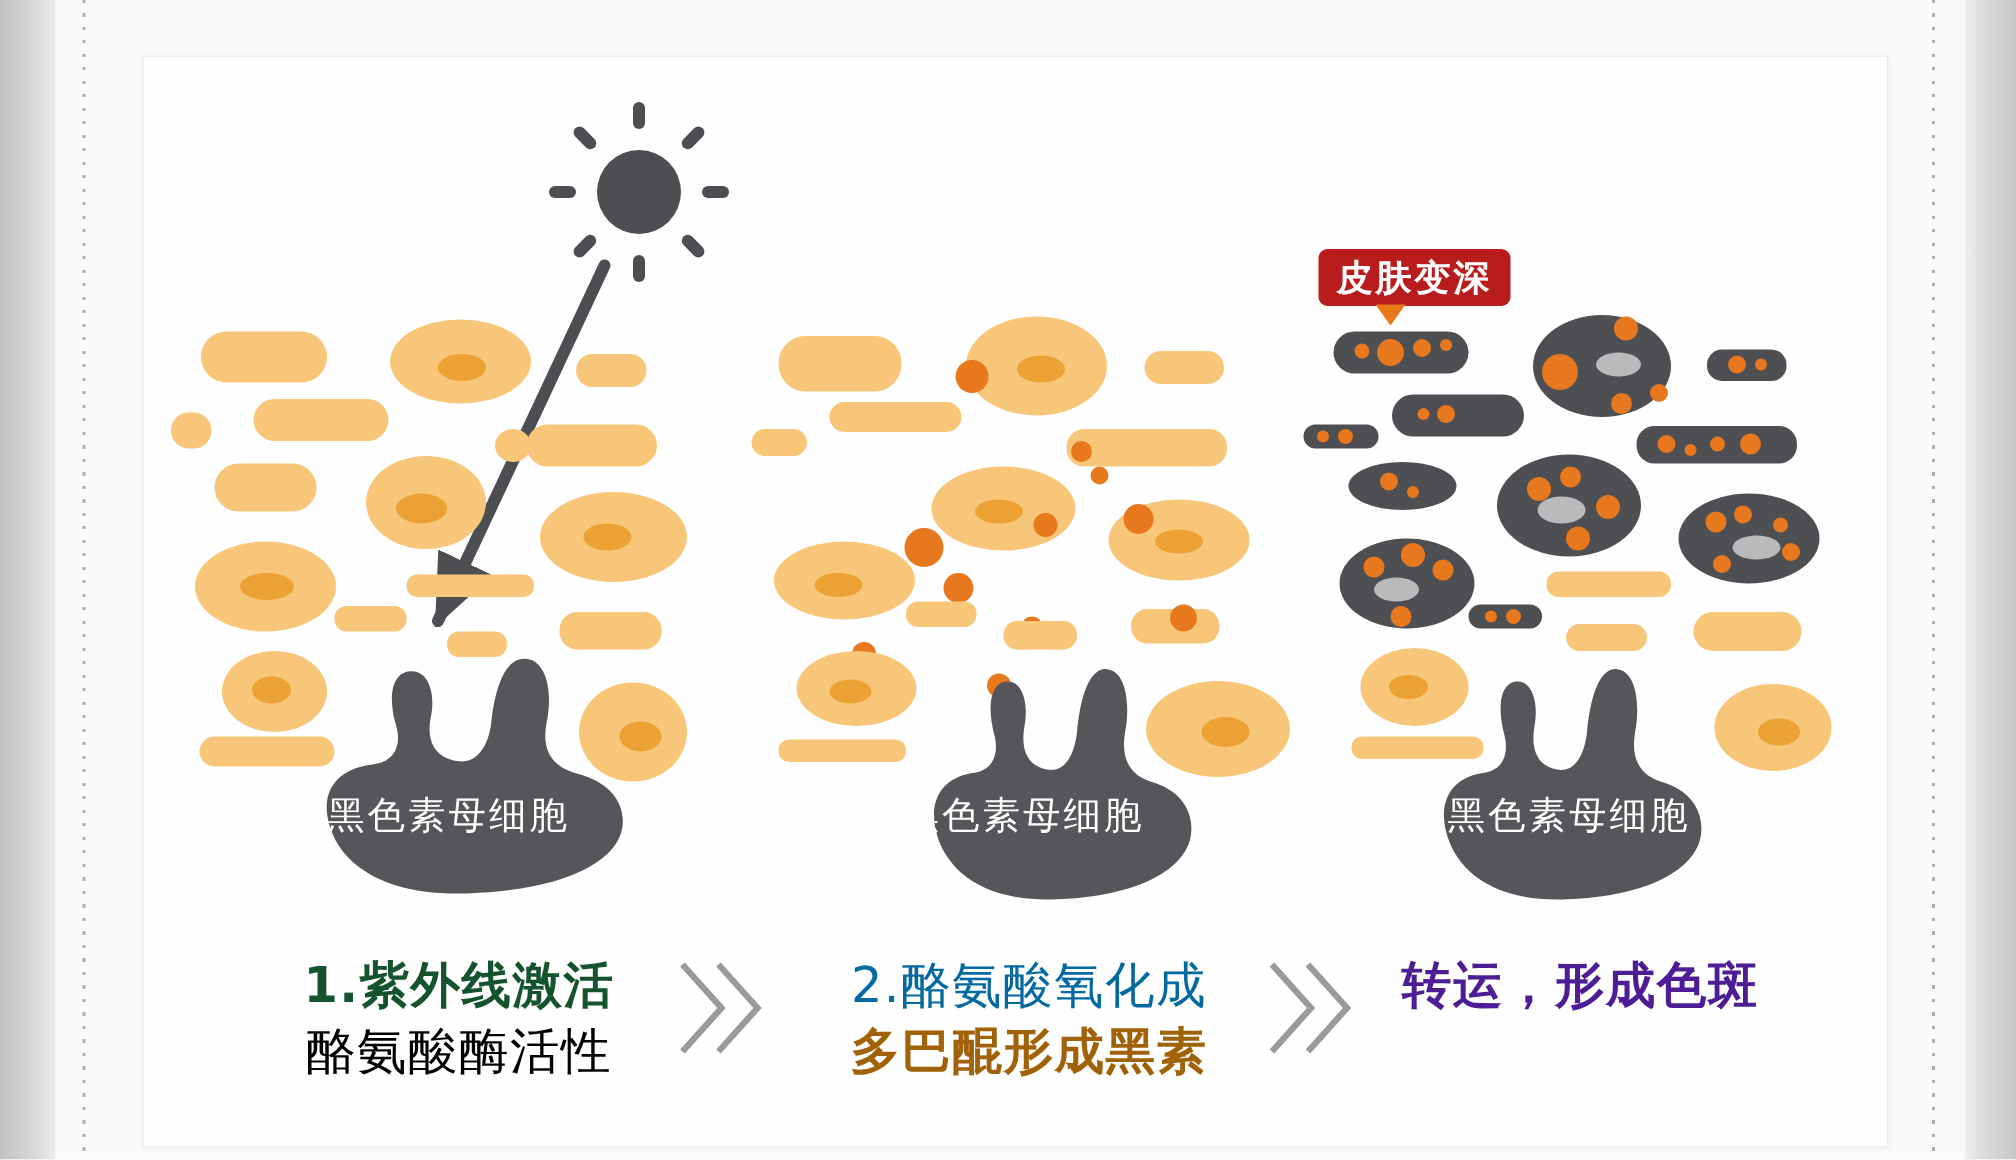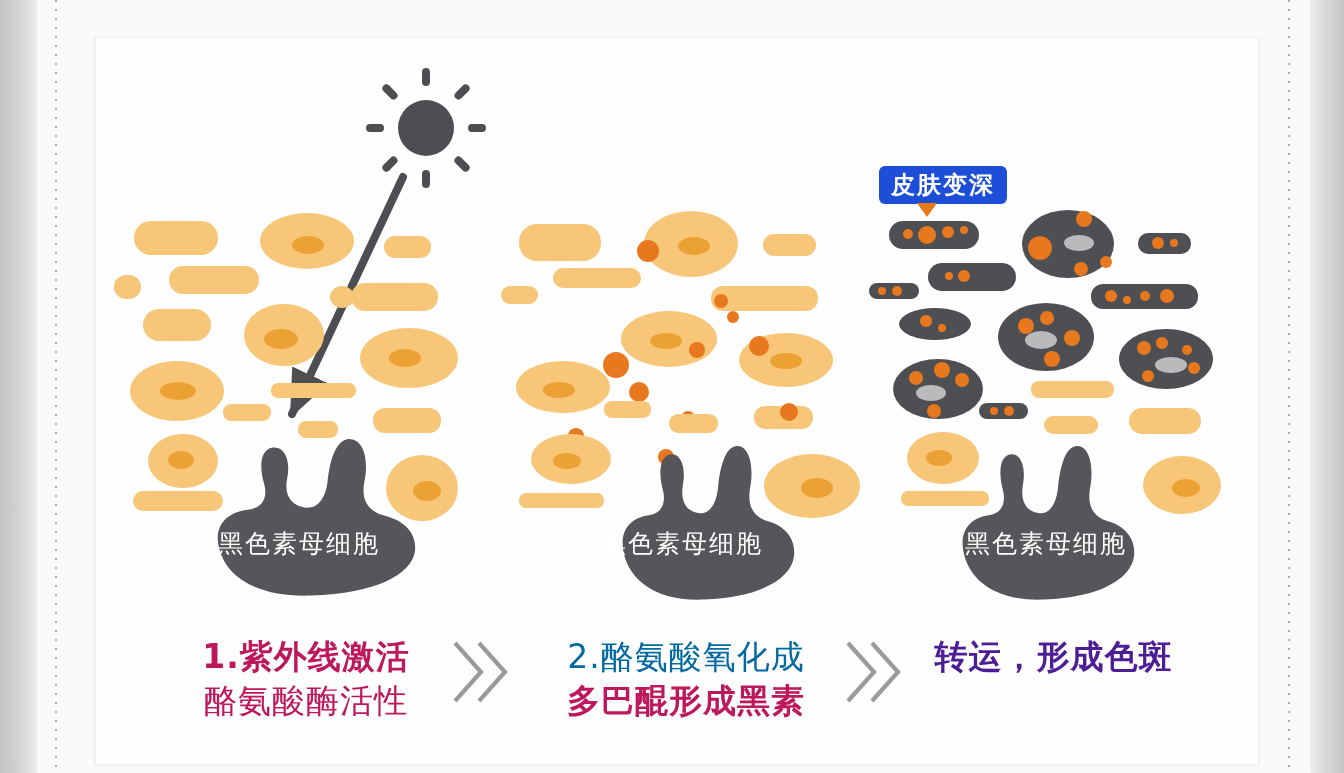--- a/index.html
+++ b/index.html
@@ -25,36 +25,36 @@
   .mel{fill:#55565a;}     
   .sun{fill:#4d4e52;}
   .arrowline{stroke:#4d4e52;stroke-width:8;stroke-linecap:round;}
   .chev{stroke:#9a9a9a;stroke-width:4.2;fill:none;stroke-linejoin:miter;}
   
   .mel-label{position:absolute;width:220px;text-align:center;color:#ffffff;
     font-size:25px;letter-spacing:2px;font-weight:normal;}
   #mel1{left:93px;top:489px;}
   #mel2{left:476px;top:489px;}
   #mel3{left:840px;top:489px;}
-  .bubble{position:absolute;background:#1d4ed8;color:#fff;font-size:24px;font-weight:bold;
+  .bubble{position:absolute;background:#b91c1c;color:#fff;font-size:24px;font-weight:bold;
     letter-spacing:2px;padding:5px 12px;border-radius:6px;line-height:28px;}
   .bubble::after{content:"";position:absolute;bottom:-13px;left:38px;width:0;height:0;
     border-left:10px solid transparent;border-right:10px solid transparent;
     border-top:14px solid #e87818;}
   #bubble-tyrosinase{left:460px;top:256px;}
   #bubble-skin{left:783px;top:128px;}
   .caption{position:absolute;top:597px;text-align:center;font-size:33px;
     letter-spacing:1px;line-height:44px;}
   #cap1{left:55px;width:310px;}
   #cap2{left:425px;width:330px;}
   #cap3{left:790px;width:335px;}
-  .ln-bold-dark{font-weight:bold;color:#be185d;}
-  .ln-muted{color:#be185d;}
+  .ln-bold-dark{font-weight:bold;color:#14532d;}
+  .ln-muted{color:#000000;}
   .ln-plain{color:#0369a1;}
-  .ln-bold-darker{font-weight:bold;color:#be185d;}
+  .ln-bold-darker{font-weight:bold;color:#a16207;}
   .ln-bold-black{font-weight:bold;color:#4c1d95;}
   .chevron-sep{position:absolute;top:599px;}
   #chev1{left:355px;}
   #chev2{left:748px;}
 </style>
 </head>
 <body>
 
 <div id="screen">
   <div class="edge-left"></div>

